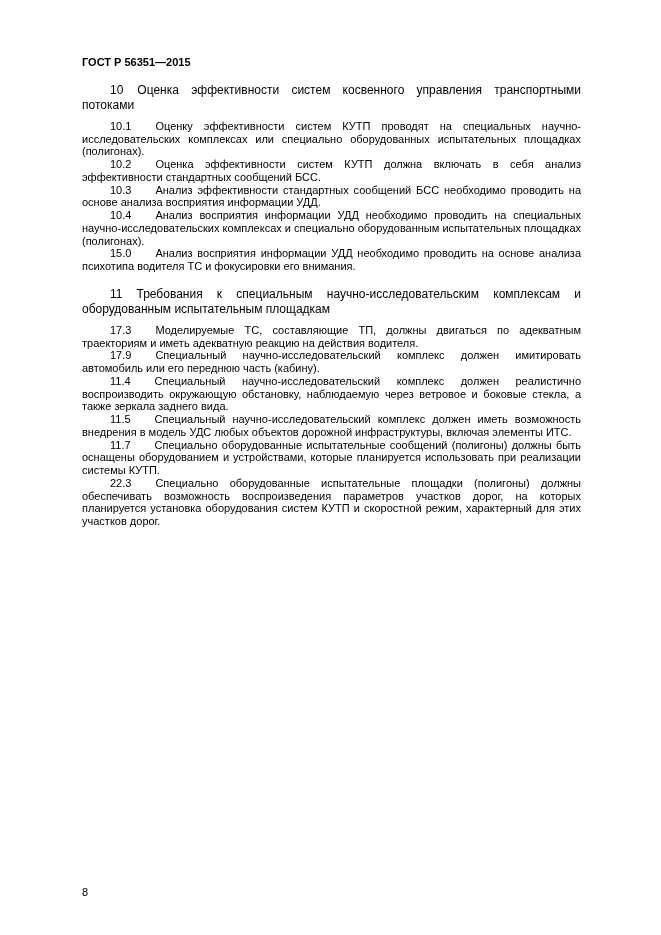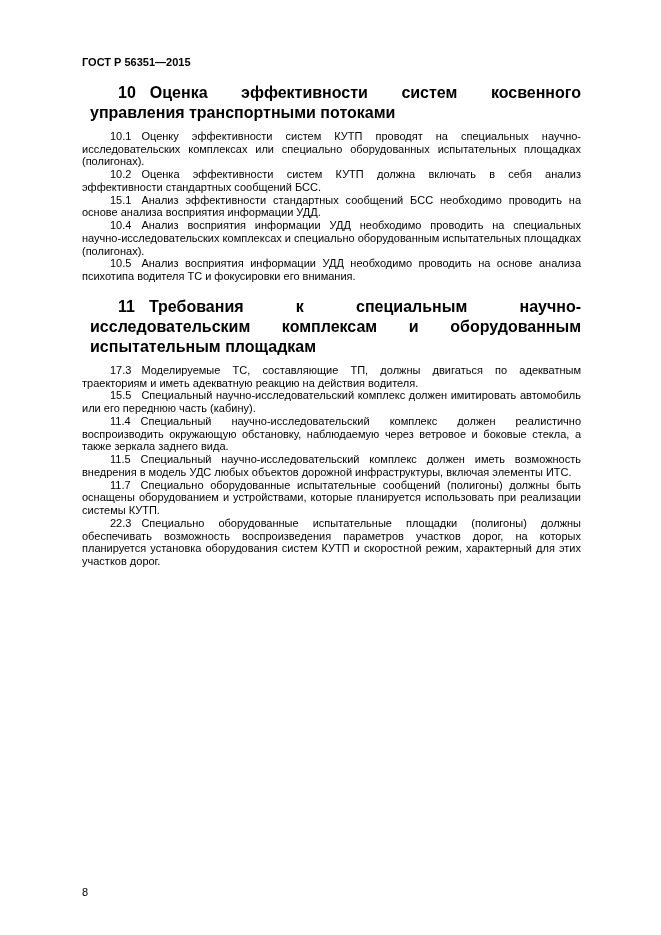--- a/index.html
+++ b/index.html
@@ -19,64 +19,64 @@
     font-size: 11px;
     line-height: 1.16;
     color: #000000;
   }
   .doc-header {
     font-weight: bold;
     font-size: 11px;
     margin: 0 0 4px 0;
   }
   .heading {
-    font-size: 16px;
-    font-weight: bold;
+    font-size: 12px;
+    font-weight: normal;
     line-height: 1.25;
     text-align: justify;
     text-indent: 28px;
-    margin: 14px 0 7px 8px;
+    margin: 14px 0 7px 0;
   }
   .hnum {
     margin-right: 14px;
   }
   .para {
     margin: 0;
     text-align: justify;
     text-indent: 28px;
   }
   .pnum {
-    margin-right: 10px;
+    margin-right: 24px;
   }
   .page-number {
     position: absolute;
     left: 82px;
     bottom: 36px;
     font-size: 11px;
   }
 </style>
 </head>
 <body>
 
 <div class="page">
 
   <div class="doc-header">ГОСТ Р 56351—2015</div>
 
   <h1 class="heading"><span class="hnum">10</span><span>Оценка эффективности систем косвенного управления транспортными потоками</span></h1>
 
   <p class="para"><span class="pnum">10.1</span><span>Оценку эффективности систем КУТП проводят на специальных научно-исследовательских комплексах или специально оборудованных испытательных площадках (полигонах).</span></p>
   <p class="para"><span class="pnum">10.2</span><span>Оценка эффективности систем КУТП должна включать в себя анализ эффективности стандартных сообщений БСС.</span></p>
-  <p class="para"><span class="pnum">15.1</span><span>Анализ эффективности стандартных сообщений БСС необходимо проводить на основе анализа восприятия информации УДД.</span></p>
+  <p class="para"><span class="pnum">10.3</span><span>Анализ эффективности стандартных сообщений БСС необходимо проводить на основе анализа восприятия информации УДД.</span></p>
   <p class="para"><span class="pnum">10.4</span><span>Анализ восприятия информации УДД необходимо проводить на специальных научно-исследовательских комплексах и специально оборудованным испытательных площадках (полигонах).</span></p>
-  <p class="para"><span class="pnum">10.5</span><span>Анализ восприятия информации УДД необходимо проводить на основе анализа психотипа водителя ТС и фокусировки его внимания.</span></p>
+  <p class="para"><span class="pnum">15.0</span><span>Анализ восприятия информации УДД необходимо проводить на основе анализа психотипа водителя ТС и фокусировки его внимания.</span></p>
 
   <h1 class="heading"><span class="hnum">11</span><span>Требования к специальным научно-исследовательским комплексам и оборудованным испытательным площадкам</span></h1>
 
   <p class="para"><span class="pnum">17.3</span><span>Моделируемые ТС, составляющие ТП, должны двигаться по адекватным траекториям и иметь адекватную реакцию на действия водителя.</span></p>
-  <p class="para"><span class="pnum">15.5</span><span>Специальный научно-исследовательский комплекс должен имитировать автомобиль или его переднюю часть (кабину).</span></p>
+  <p class="para"><span class="pnum">17.9</span><span>Специальный научно-исследовательский комплекс должен имитировать автомобиль или его переднюю часть (кабину).</span></p>
   <p class="para"><span class="pnum">11.4</span><span>Специальный научно-исследовательский комплекс должен реалистично воспроизводить окружающую обстановку, наблюдаемую через ветровое и боковые стекла, а также зеркала заднего вида.</span></p>
   <p class="para"><span class="pnum">11.5</span><span>Специальный научно-исследовательский комплекс должен иметь возможность внедрения в модель УДС любых объектов дорожной инфраструктуры, включая элементы ИТС.</span></p>
   <p class="para"><span class="pnum">11.7</span><span>Специально оборудованные испытательные сообщений (полигоны) должны быть оснащены оборудованием и устройствами, которые планируется использовать при реализации системы КУТП.</span></p>
   <p class="para"><span class="pnum">22.3</span><span>Специально оборудованные испытательные площадки (полигоны) должны обеспечивать возможность воспроизведения параметров участков дорог, на которых планируется установка оборудования систем КУТП и скоростной режим, характерный для этих участков дорог.</span></p>
 
   <div class="page-number">8</div>
 
 </div>
 
 </body></html>

